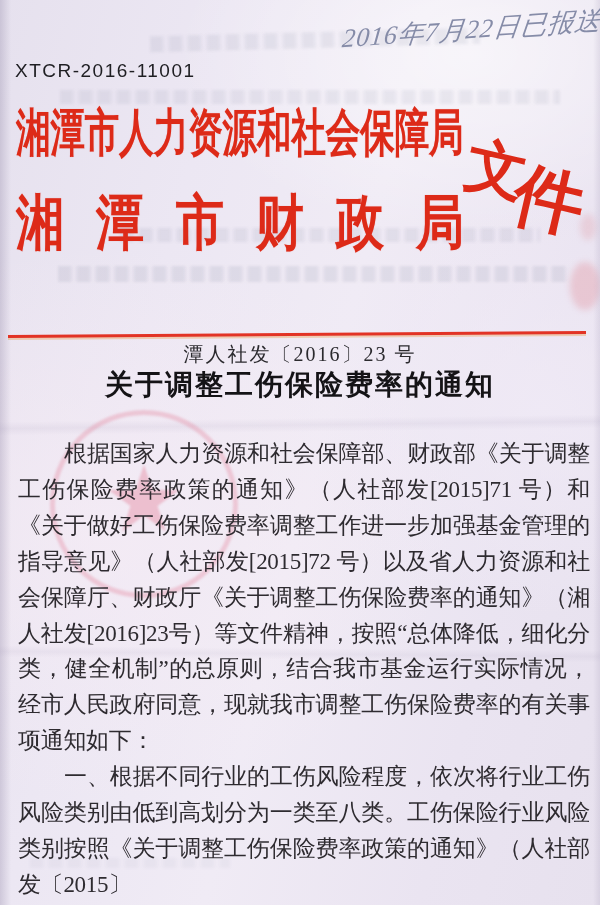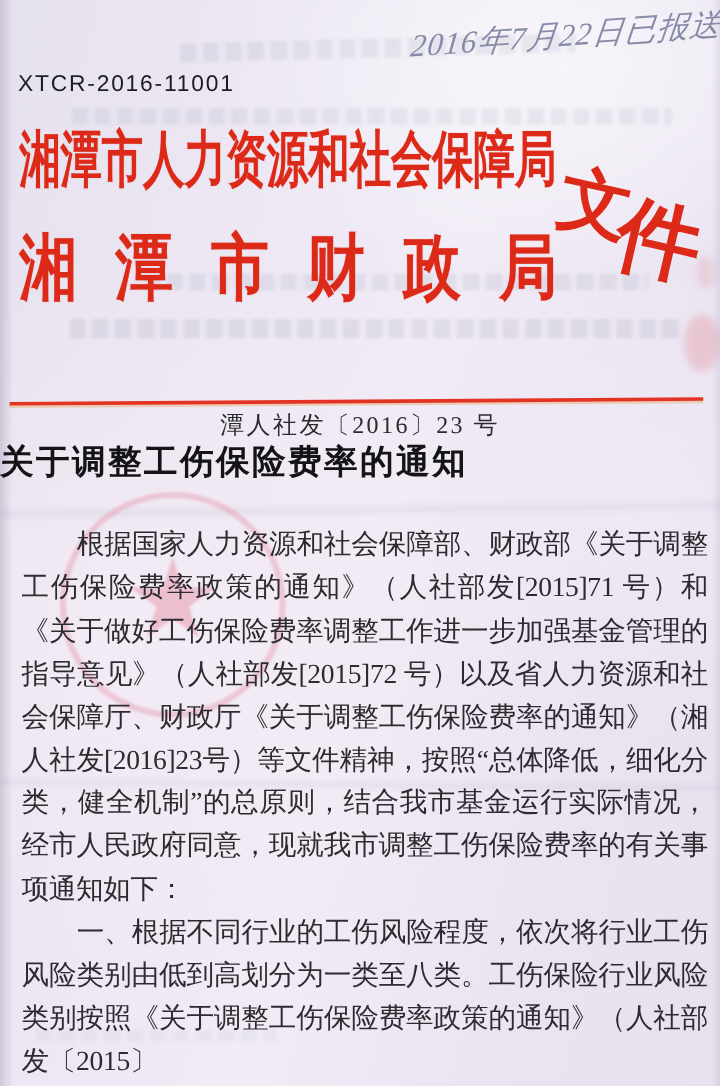--- a/index.html
+++ b/index.html
@@ -52,21 +52,21 @@
   .docword{position:absolute;left:462px;top:128px;width:120px;height:130px;color:#dd2a18;font-weight:bold;}
   .docword .c1{position:absolute;left:4px;top:2px;font-size:60px;transform:rotate(13deg);}
   .docword .c2{position:absolute;left:52px;top:26px;font-size:70px;transform:rotate(13deg);}
 
   .doc-number{position:absolute;left:0;top:303px;width:100%;text-align:center;
     font-size:20px;letter-spacing:2px;color:#2b2a2e;margin-top:38px;}
   .red-rule{position:absolute;left:8px;top:333px;width:578px;height:3px;
     background:#e23325;transform:rotate(-0.4deg);
     box-shadow:0 2px 0 rgba(235,150,60,0.35);}
 
-  .doc-title{position:absolute;left:0;top:366px;width:100%;text-align:left;
+  .doc-title{position:absolute;left:0;top:366px;width:100%;text-align:center;
     font-size:28px;font-weight:bold;letter-spacing:2px;color:#141316;z-index:3;}
 
   .seal{position:absolute;left:50px;top:410px;width:178px;height:178px;z-index:1;
     border-radius:50%;border:5px solid rgba(226,124,148,0.32);filter:blur(1px);
     display:flex;align-items:center;justify-content:center;}
   .seal .star{font-size:92px;line-height:1;color:rgba(228,132,155,0.42);
     font-family:"DejaVu Sans",sans-serif;transform:translateY(-4px);}
 
   .body-text{position:absolute;left:18px;top:436px;width:572px;z-index:2;
     font-size:23px;line-height:35.9px;letter-spacing:-0.3px;

